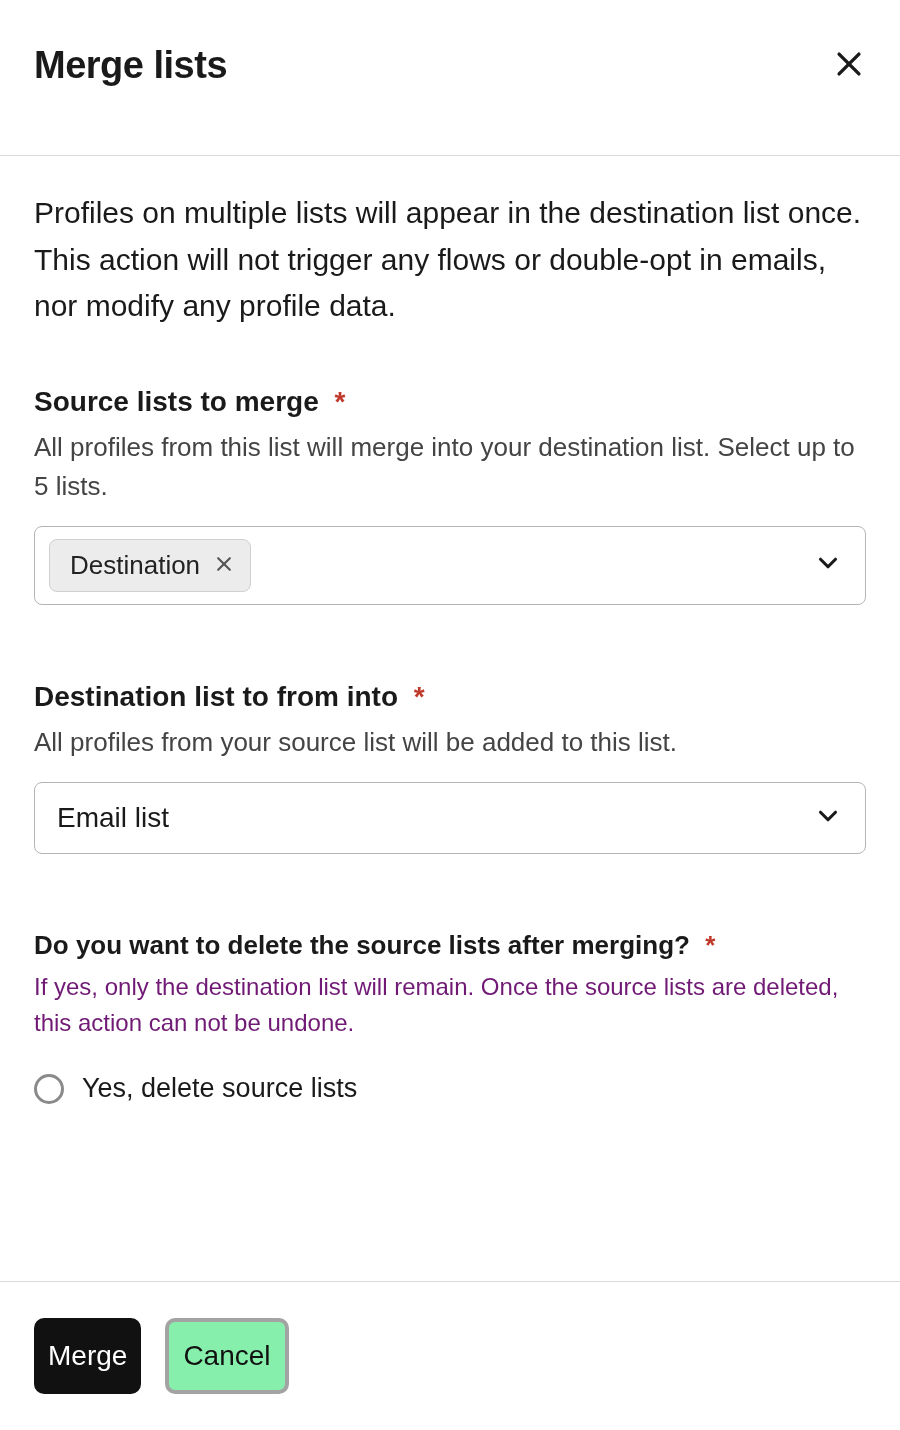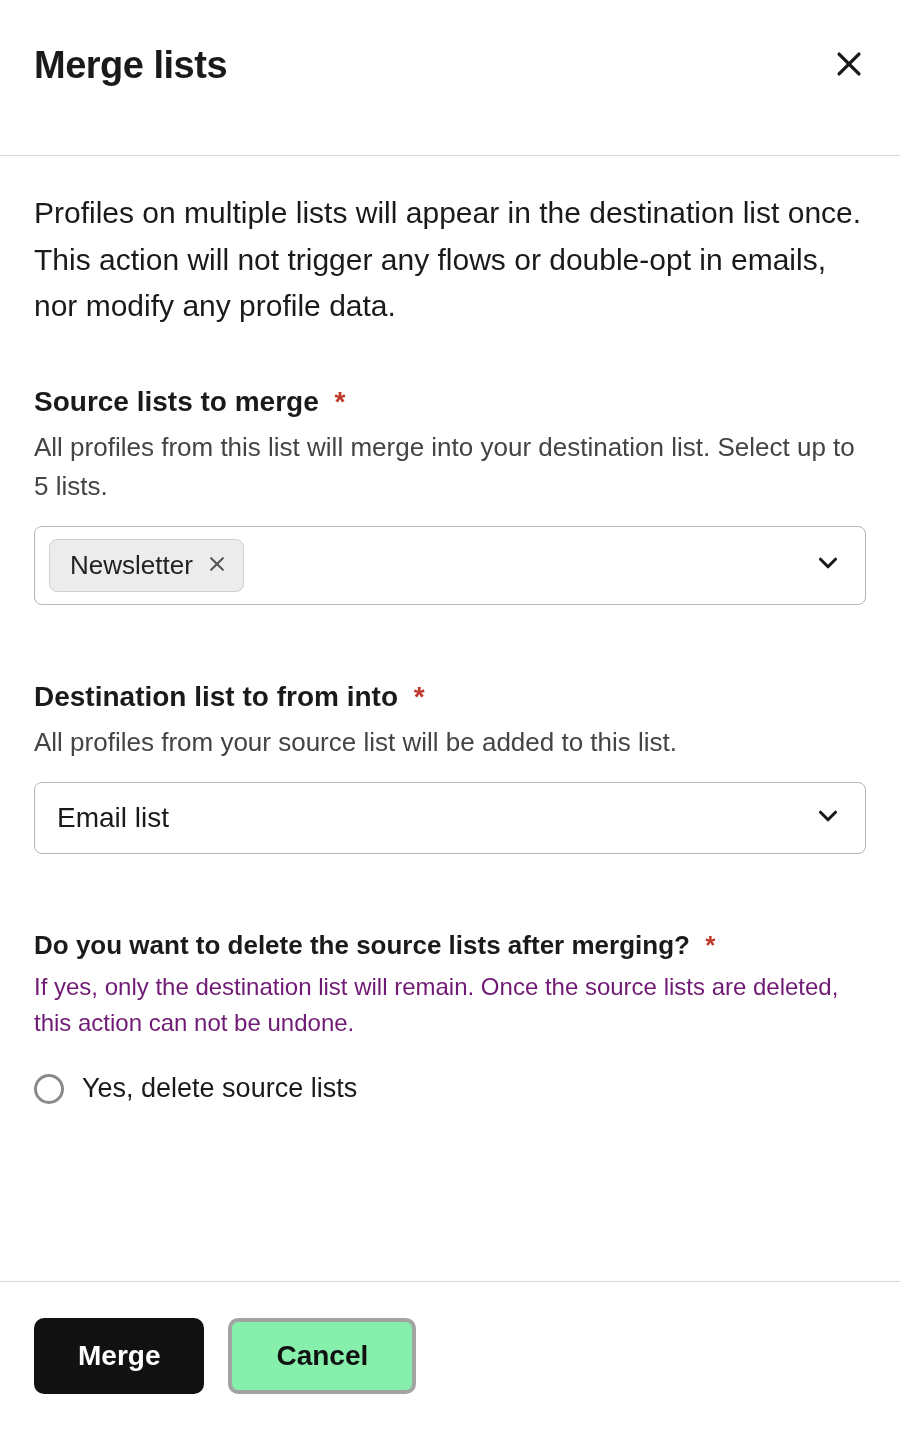--- a/index.html
+++ b/index.html
@@ -134,25 +134,24 @@
     color: #1a1a1a;
   }
   .footer {
     border-top: 1px solid #d9d9d9;
     padding: 36px 34px;
     display: flex;
     gap: 24px;
   }
   .btn {
     font-size: 28px;
-    padding: 18px 44px;
+    padding: 18px 14px;
     border-radius: 10px;
     cursor: pointer;
     font-family: inherit;
-    font-weight: bold;
   }
   .btn-primary {
     background: #111;
     color: #fff;
     border: none;
   }
   .btn-secondary {
     background: #86efac;
     color: #111;
     border: 4px solid #a3a3a3;
@@ -177,21 +176,21 @@
   <p class="intro">Profiles on multiple lists will appear in the destination list once. This action will not trigger any flows or double-opt in emails, nor modify any profile data.</p>
 
   <div class="field">
     <div class="field-label">
       <span>Source lists to merge</span>
       <span class="req">*</span>
     </div>
     <div class="field-help">All profiles from this list will merge into your destination list. Select up to 5 lists.</div>
     <div class="select-box">
       <span class="chip">
-        <span>Newsletter</span>
+        <span>Destination</span>
         <button class="chip-x">
           <span>
             <svg viewBox="0 0 24 24" fill="none" stroke="#555" stroke-width="2.5" stroke-linecap="round">
                 <line x1="5" y1="5" x2="19" y2="19"></line>
                 <line x1="19" y1="5" x2="5" y2="19"></line>
               </svg>
           </span>
         </button>
       </span>
       <span class="chev">

